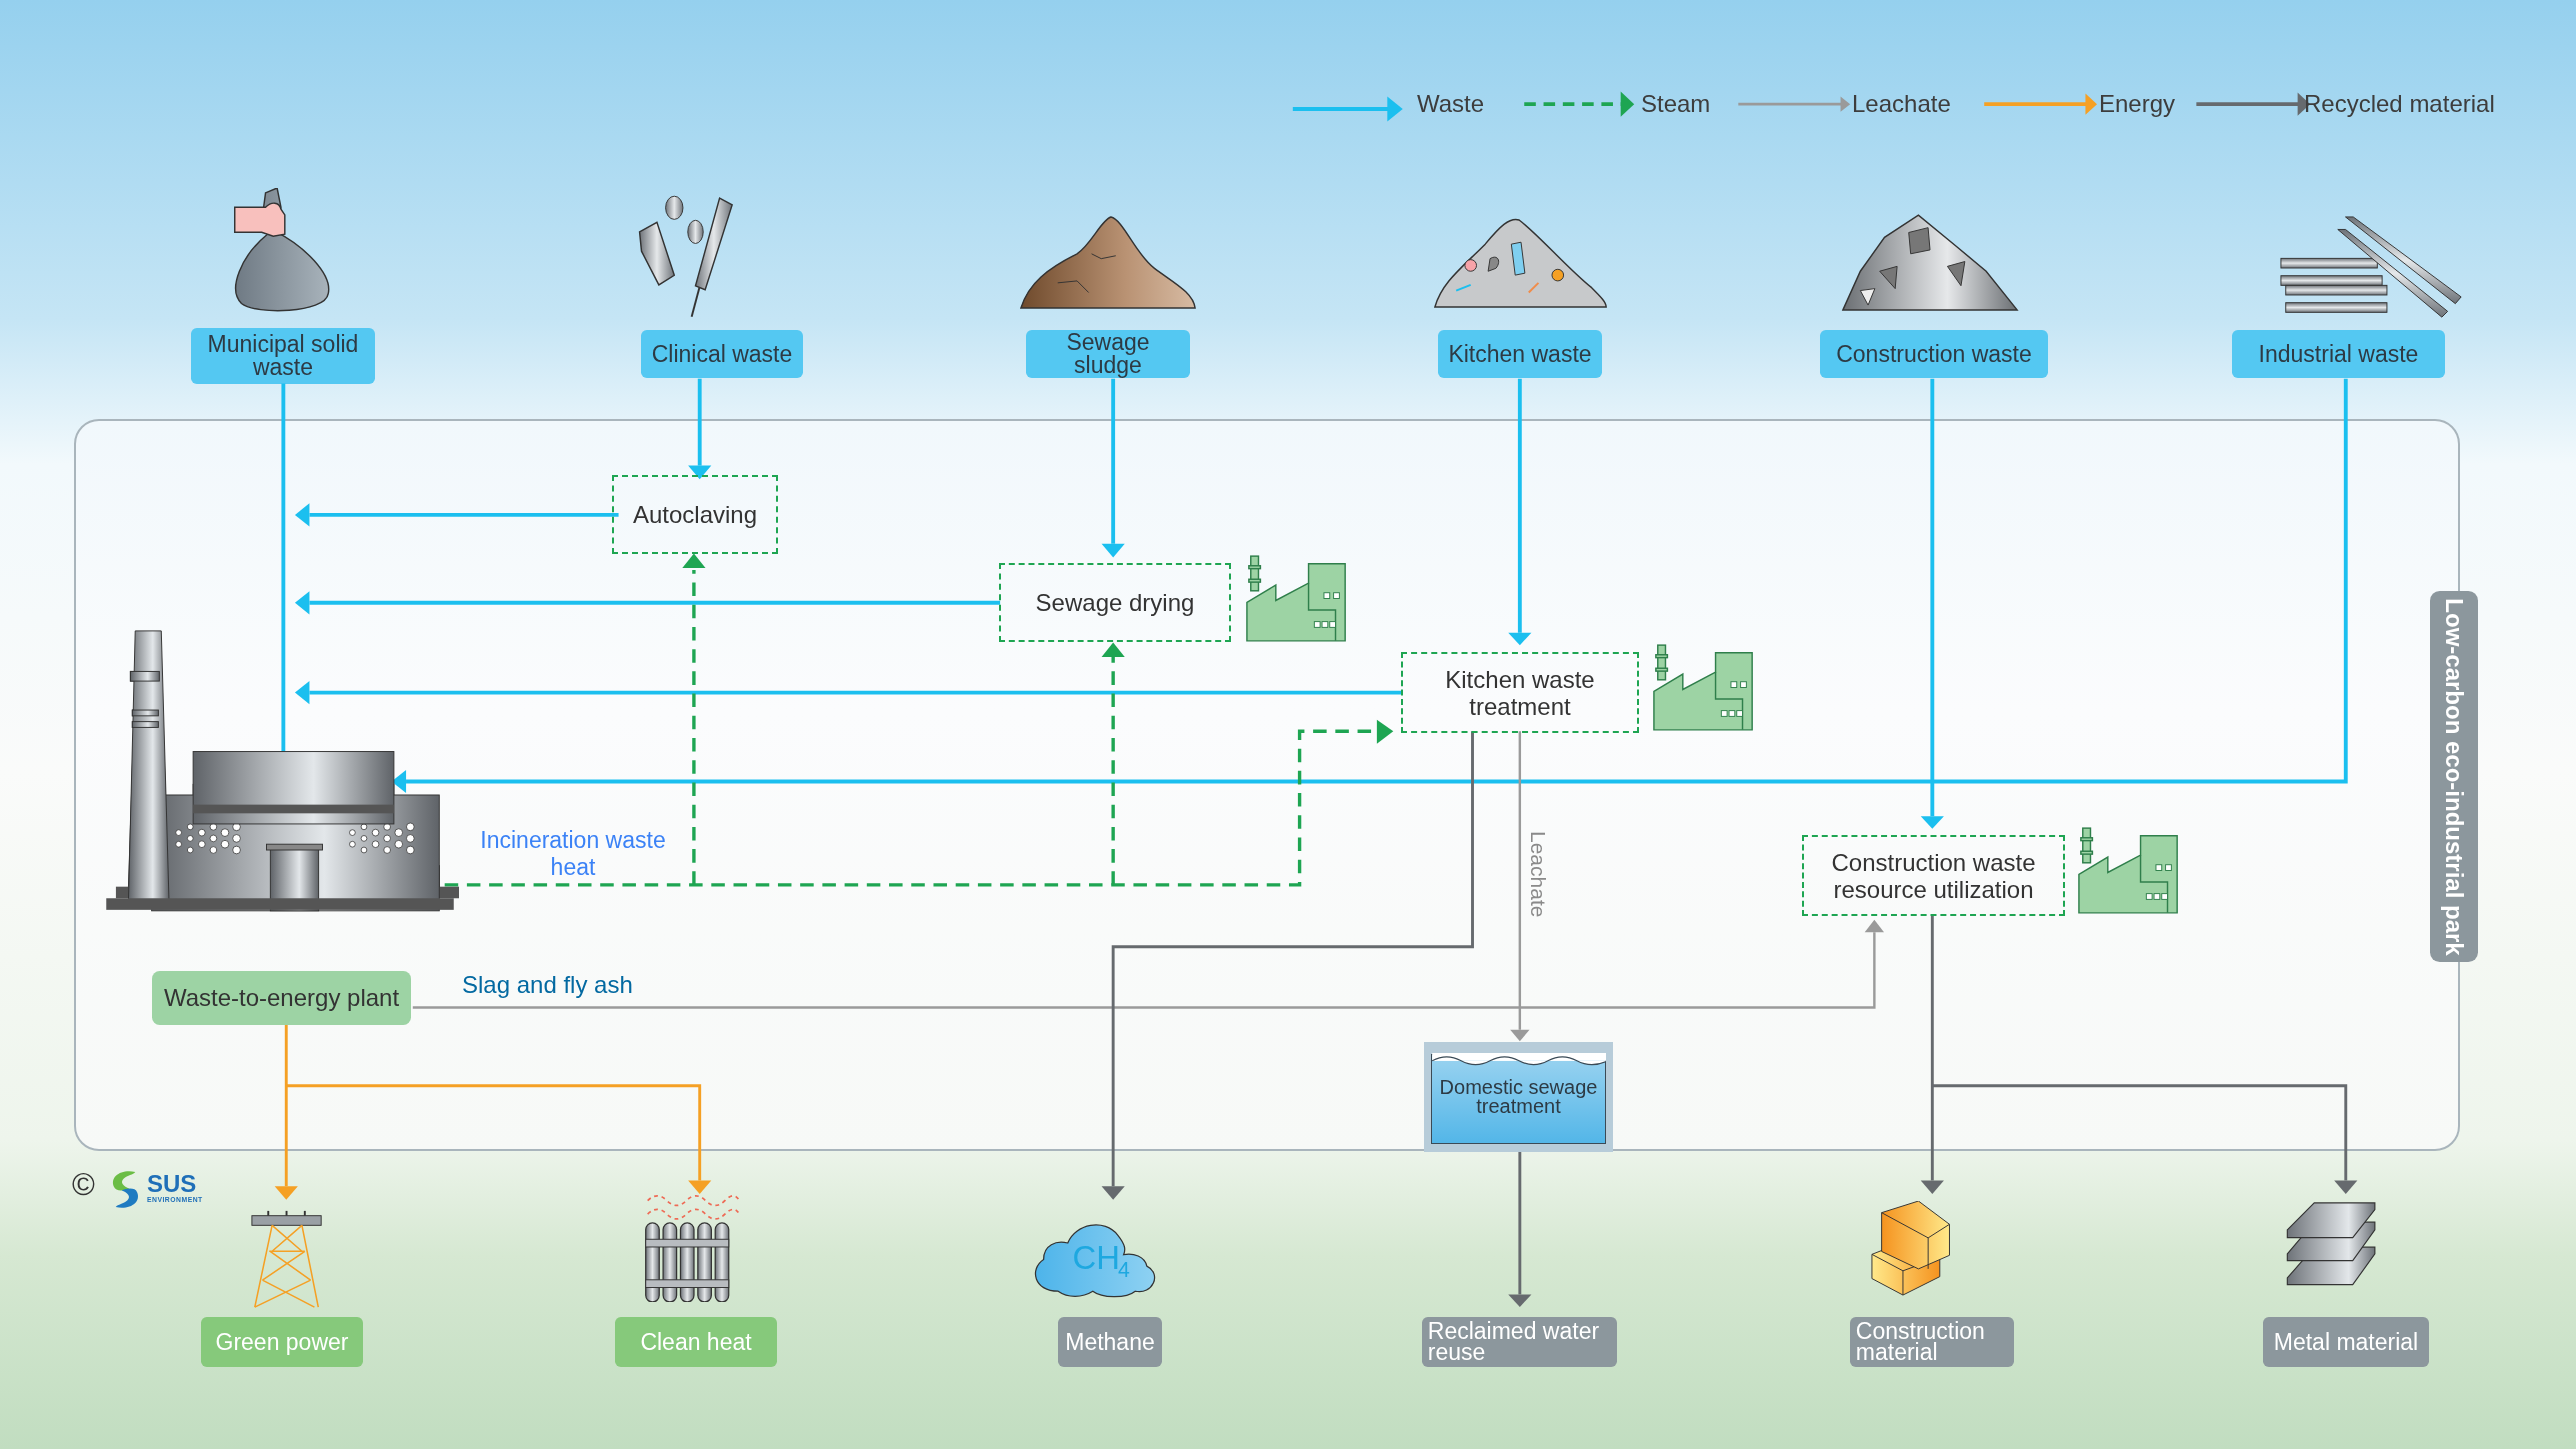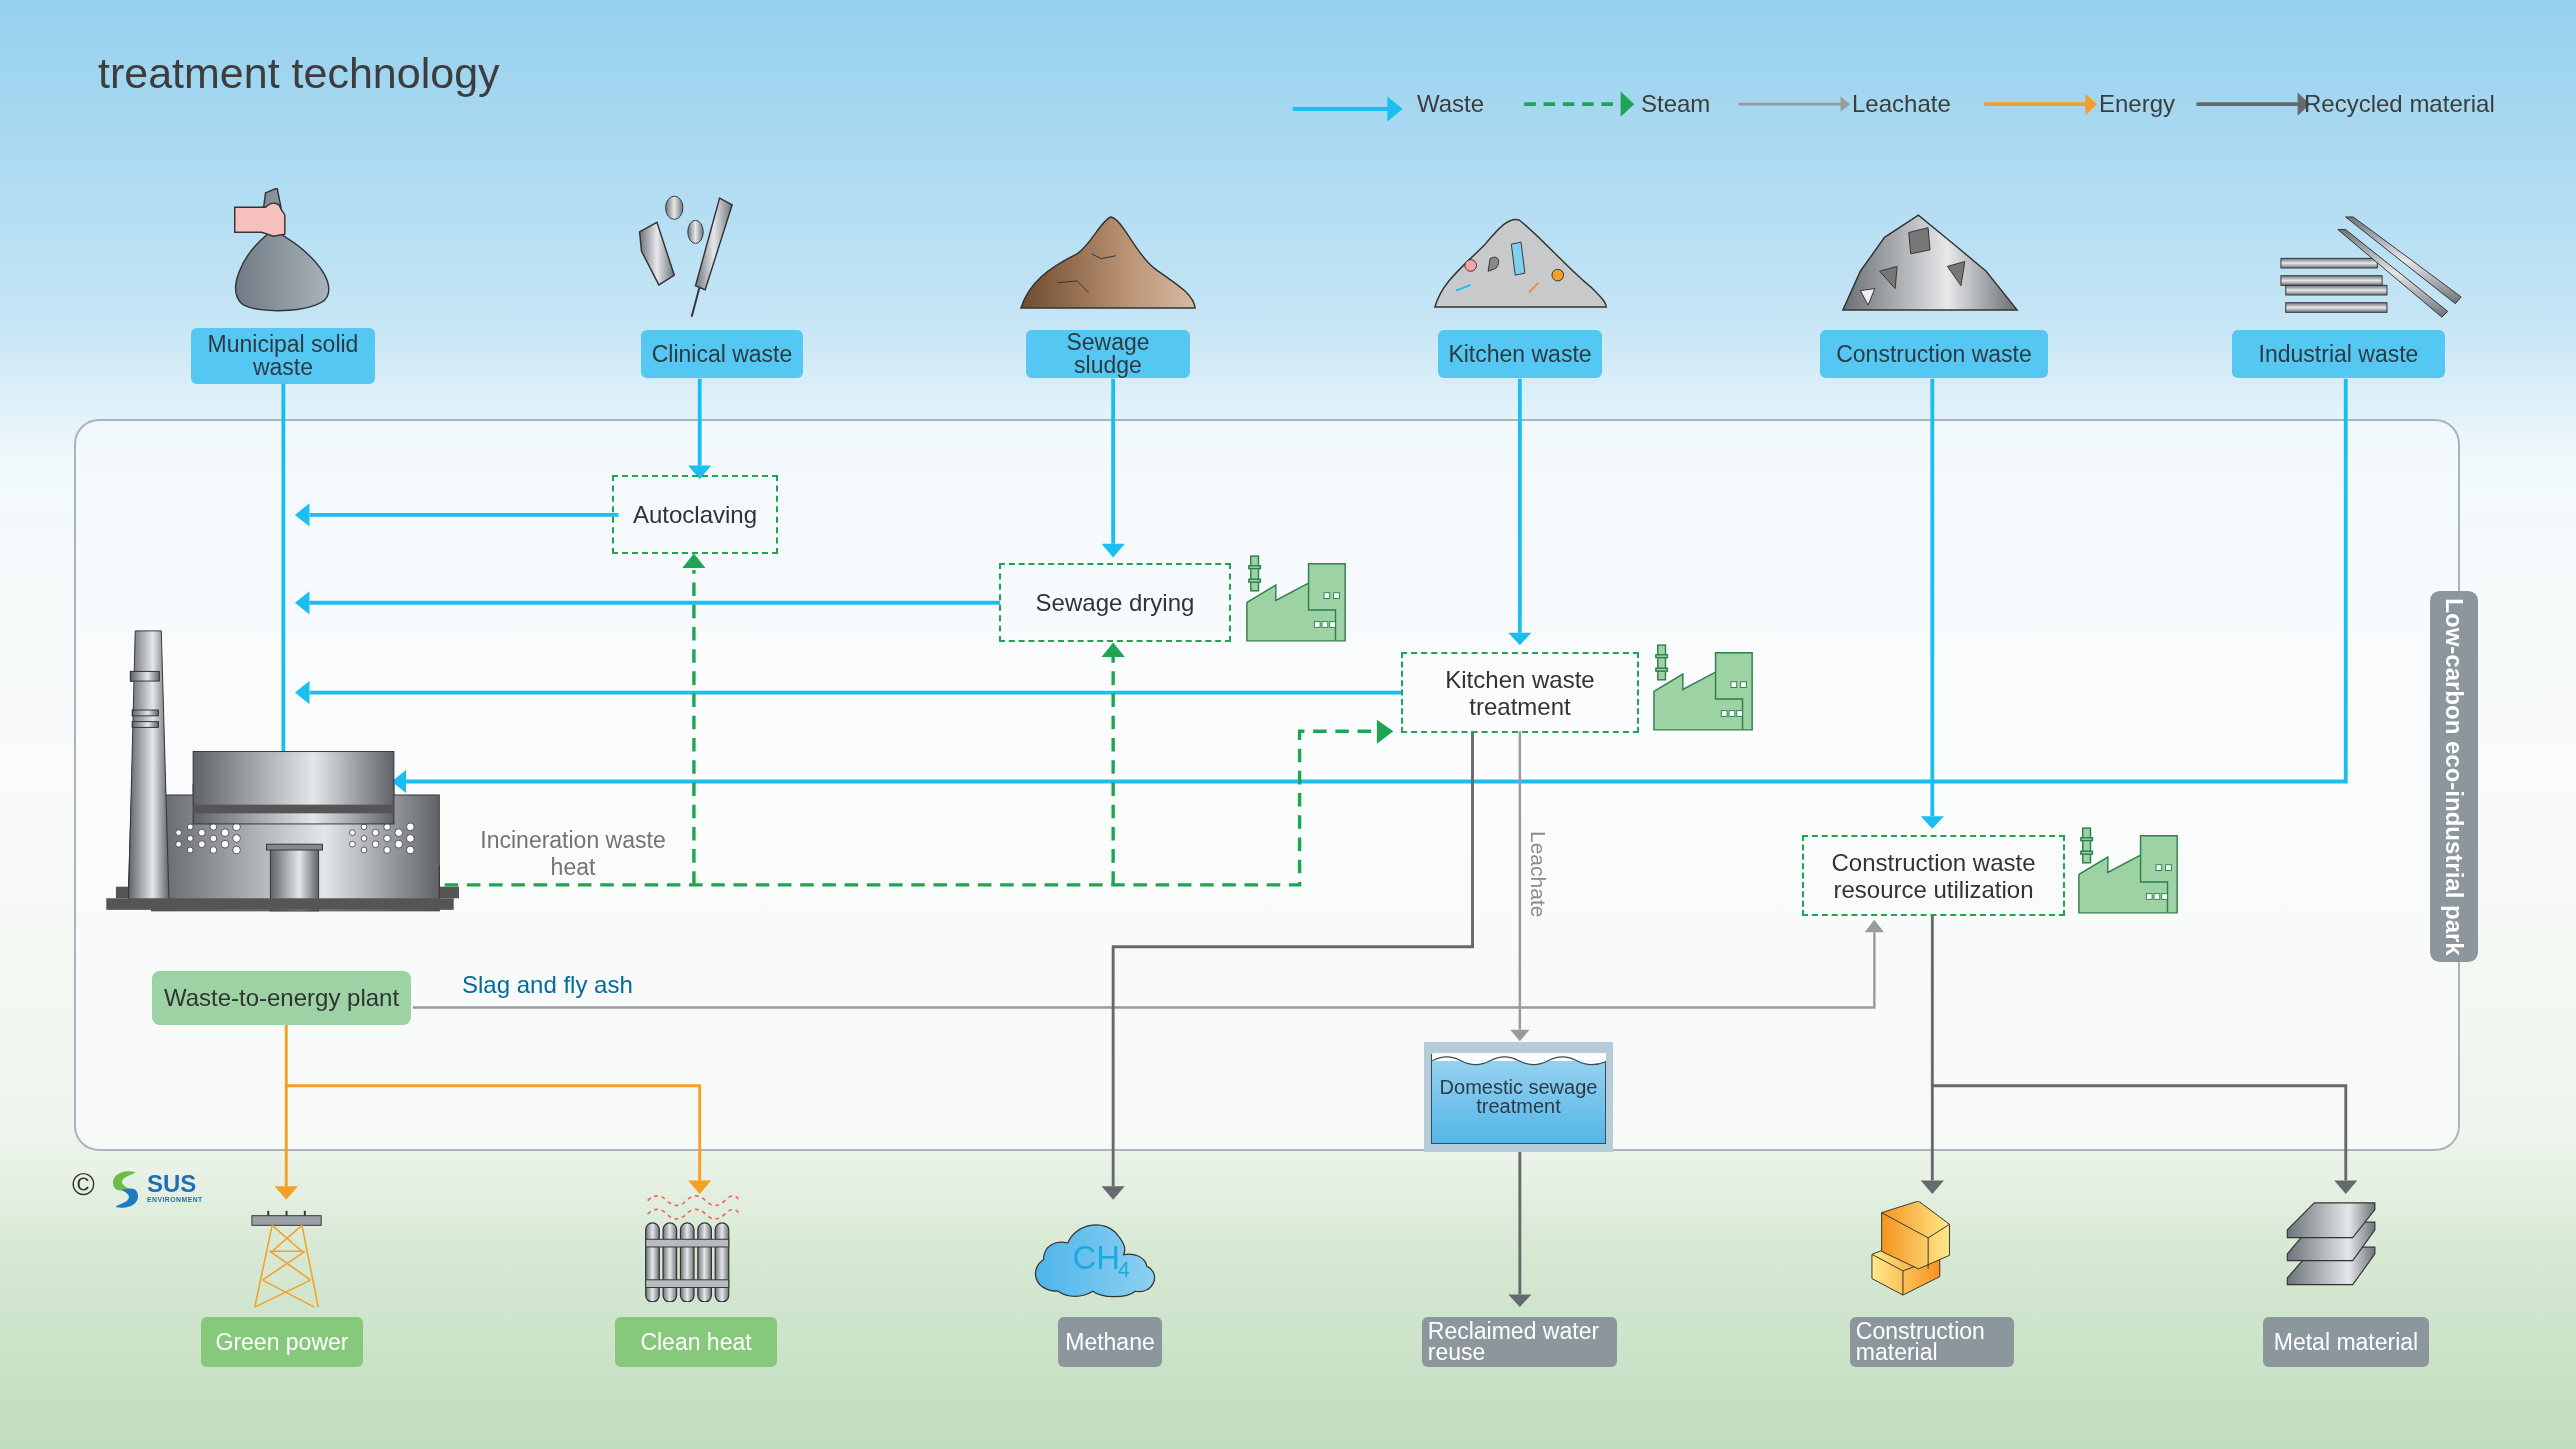--- a/index.html
+++ b/index.html
@@ -63,21 +63,20 @@
   }
   .dst-text {
     position:absolute; left:0; right:0; top:23px; text-align:center; font-size:20px;
     line-height:19.3px; color:#2d3a44;
   }
 </style>
 </head>
 <body>
 
 <div class="title">
-  <div>treatment technology</div>
 </div>
 
 <div>
   <svg class="layer" width="2576" height="135" viewBox="0 0 2666 140">
     <g>
       <line x1="1338" y1="113" x2="1440" y2="113" stroke="#1bbfef" stroke-width="4"></line>
       <polygon points="1436,100 1452,113 1436,126" fill="#1bbfef"></polygon>
     </g>
     <g>
       <line x1="1578" y1="108" x2="1680" y2="108" stroke="#1ea552" stroke-width="4" stroke-dasharray="12,8"></line>
@@ -407,21 +406,21 @@
   <rect x="30" y="45" width="30" height="10" fill="url(#plant2)" stroke="#333"></rect>
   <rect x="32" y="85" width="27" height="6" fill="url(#plant2)" stroke="#333"></rect>
   <rect x="32" y="97" width="27" height="6" fill="url(#plant2)" stroke="#333"></rect>
   <rect x="5" y="280" width="360" height="12" fill="#555"></rect>
 </svg>
 
 <div class="plant-label">
     <span>Waste-to-energy plant</span>
   </div>
 
-<div class="txt" style="left:462px;top:827px;width:222px;text-align:center;font-size:23px;line-height:27px;color:#737373;white-space:normal;">Incineration waste heat</div>
+<div class="txt" style="left:462px;top:827px;width:222px;text-align:center;font-size:23px;line-height:27px;color:#3b82f6;white-space:normal;">Incineration waste heat</div>
 <div class="txt" style="left:462px;top:971px;font-size:24px;color:#0369a1;">Slag and fly ash</div>
 <div class="txt" style="left:1525px;top:831px;font-size:21px;color:#8a8a8a;transform:rotate(90deg);transform-origin:left top;margin-left:25px;">Leachate</div>
 
 <div class="dst-box">
   <div class="dst-inner">
     <svg width="174" height="19.3" viewBox="0 0 180 20" style="position:absolute;left:0;top:-1.9px">
       <rect x="0" y="0" width="182" height="8" fill="#fff"></rect>
       <path d="M0 8 Q15 0 30 8 T60 8 T90 8 T120 8 T150 8 T182 8" fill="#fff" stroke="#3a4a56" stroke-width="1.2"></path>
     </svg>
     <div class="dst-text">Domestic sewage treatment</div>

